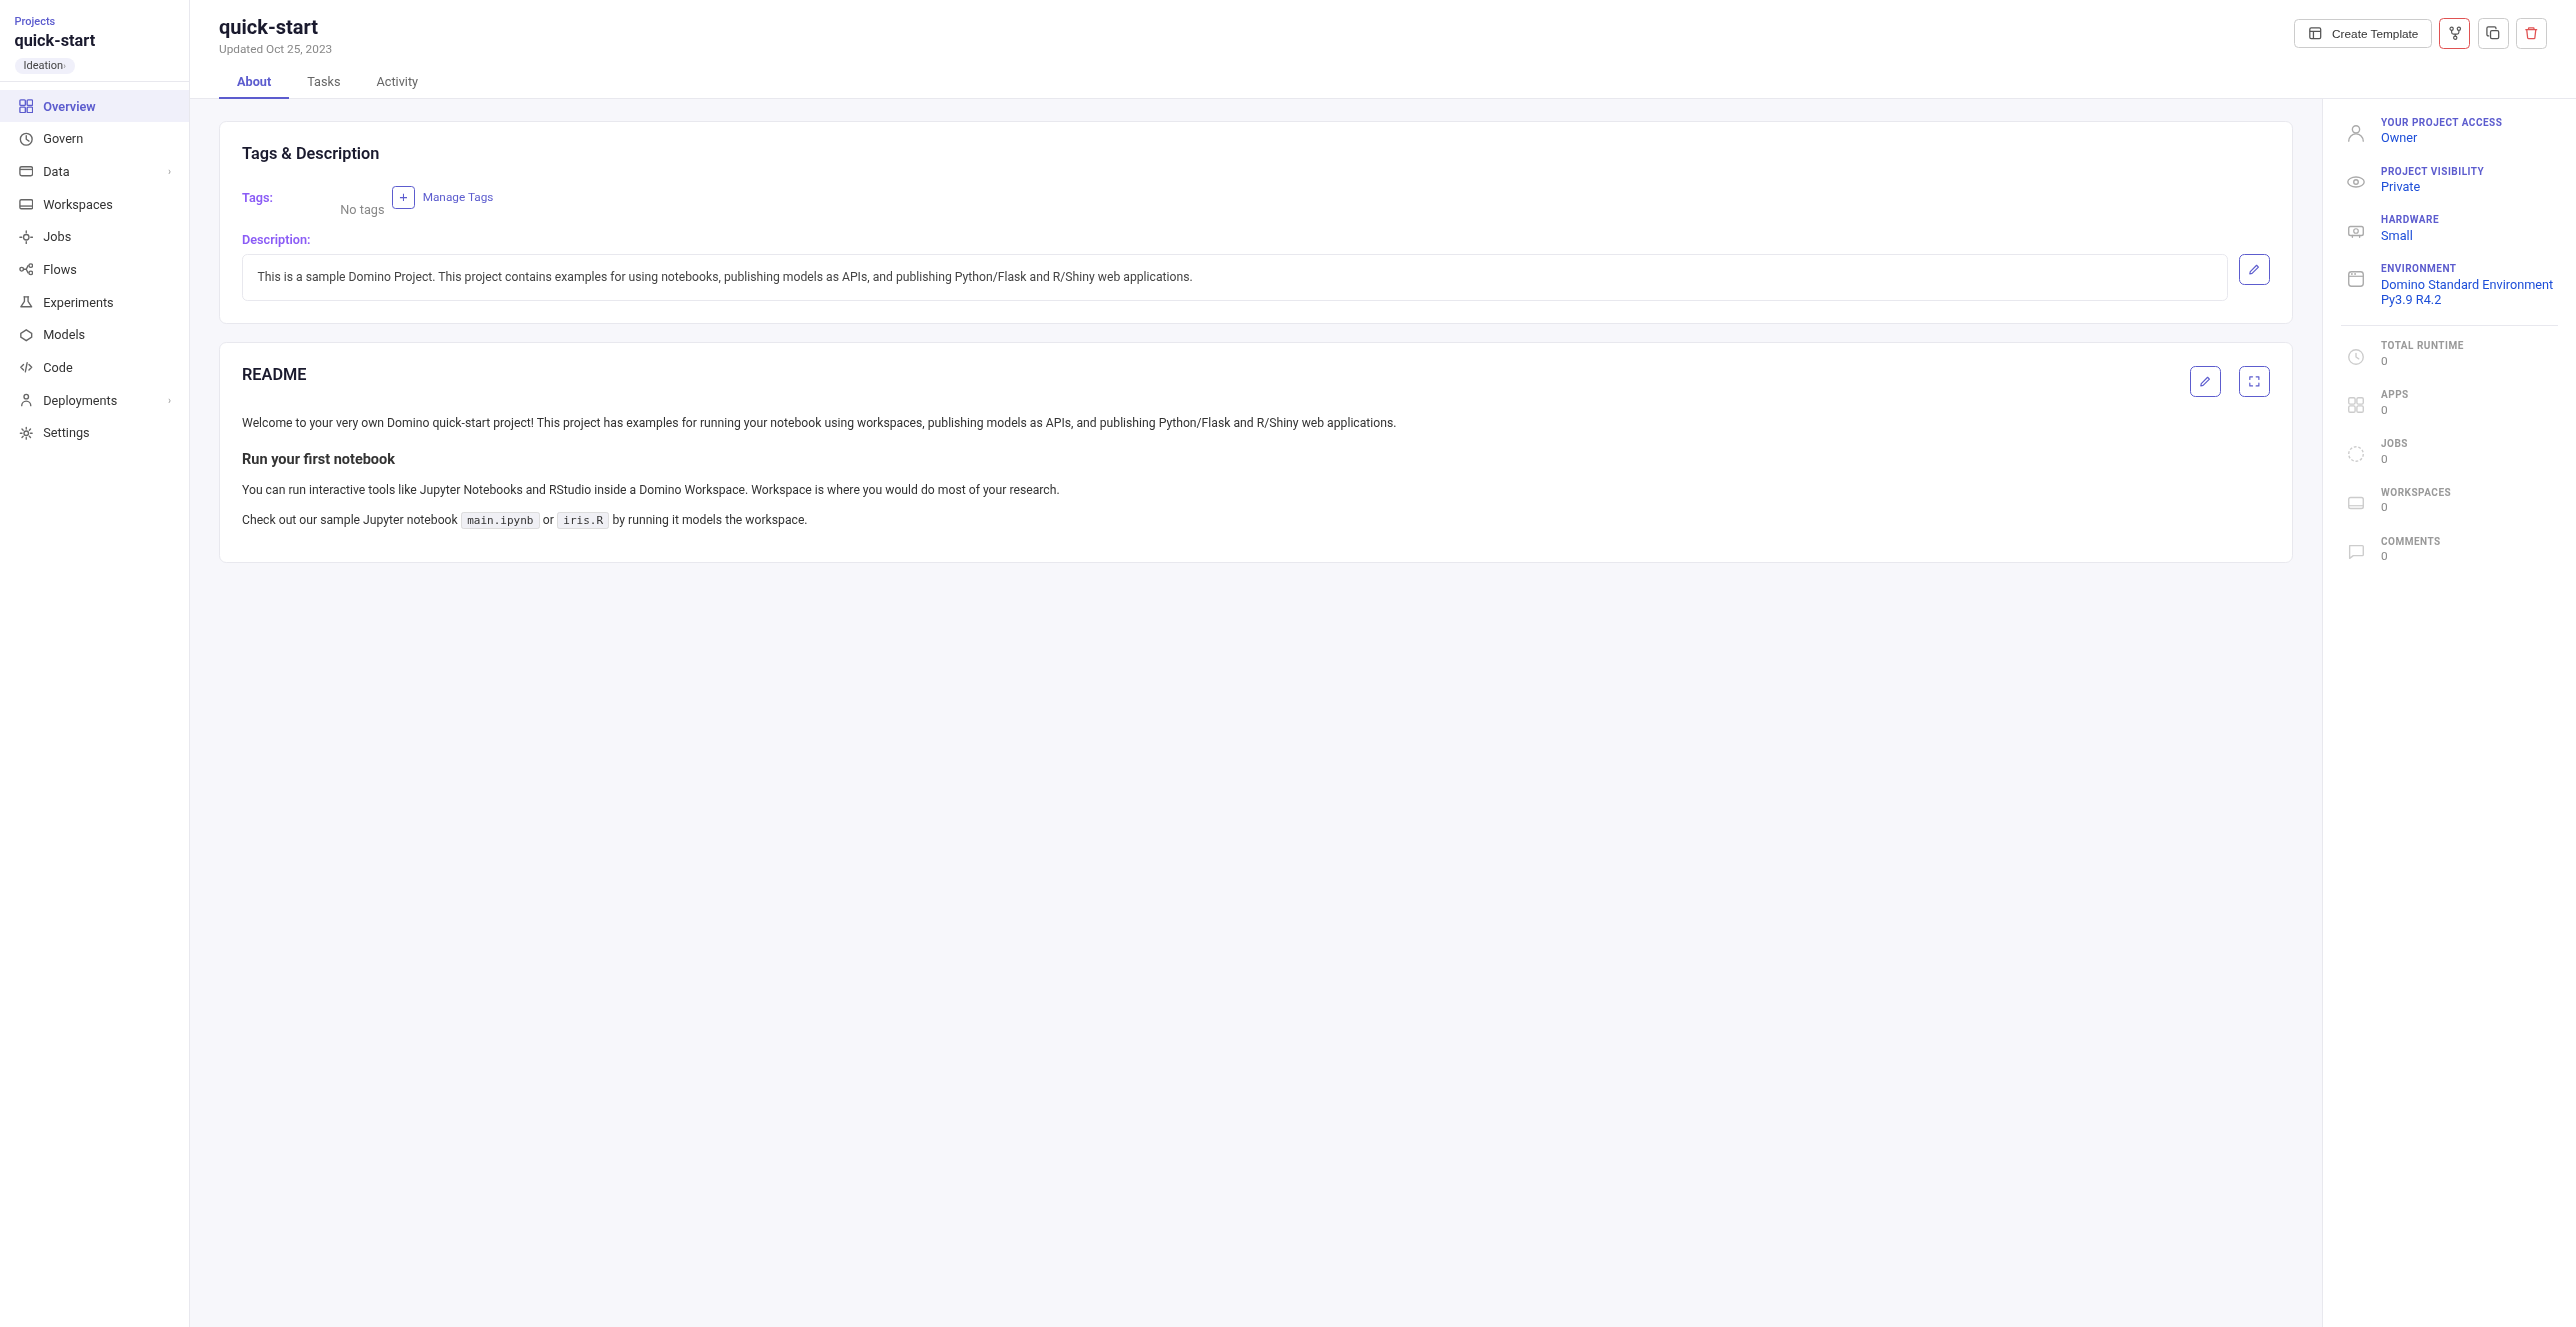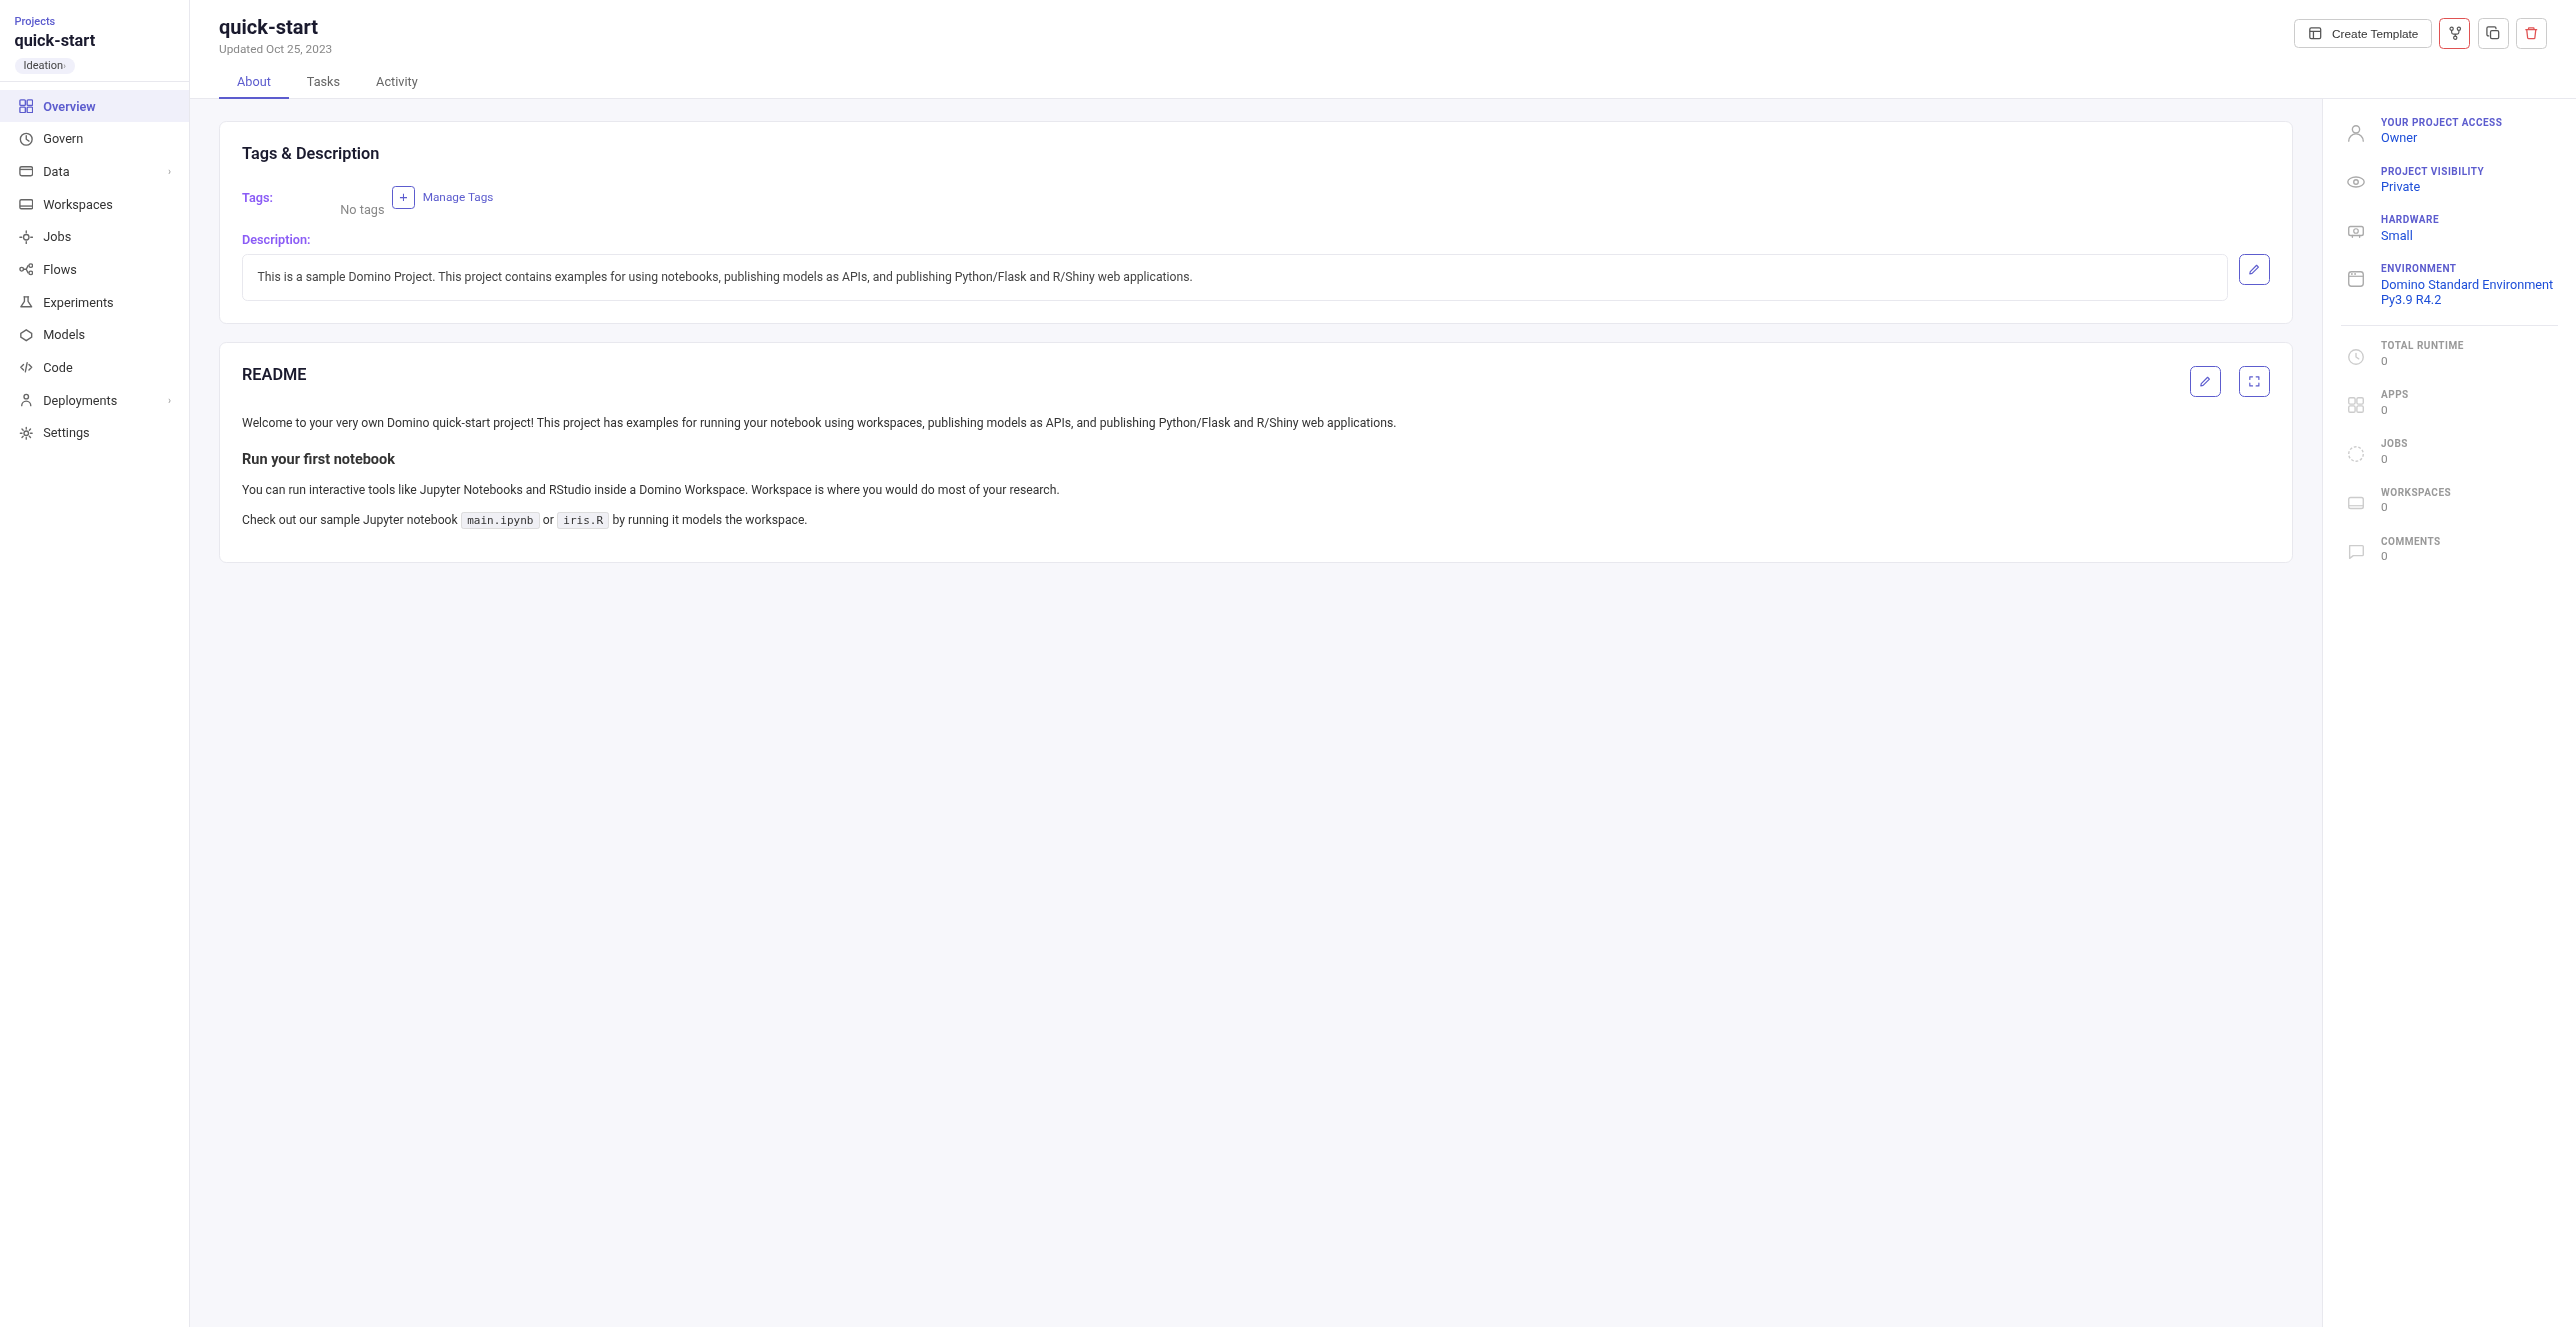--- a/index.html
+++ b/index.html
@@ -31,21 +31,21 @@
     .header-updated { font-size: 11.8px; color: #888; }
     .header-actions { display: flex; align-items: center; gap: 7.3px; margin-top: 3.6px; }
     .btn-create-template { display: flex; align-items: center; gap: 10px; border: 0.9px solid #ccc; background: #fff; padding: 6.3px 12.7px; border-radius: 4.5px; font-size: 11.8px; color: #333; cursor: pointer; }
     .btn-icon { width: 31px; height: 31px; border: 0.9px solid #ccc; background: #fff; border-radius: 4.5px; display: flex; align-items: center; justify-content: center; cursor: pointer; font-size: 14.5px; color: #555; }
     .btn-icon.active-border { border: 1.8px solid #e05252; }
     .btn-icon.delete { color: #e05252; border: 0.9px solid #ccc; }
 
     
     .tabs { display: flex; gap: 0; }
     .tab { padding: 7.3px 18px; font-size: 12.7px; color: #666; cursor: pointer; border-bottom: 2.7px solid transparent; margin-bottom: -0.9px; }
-    .tab.active { color: #5c5cce; font-weight: 400; border-bottom: 2.7px solid #5c5cce; text-align: center; }
+    .tab.active { color: #5c5cce; font-weight: 700; border-bottom: 2.7px solid #5c5cce; text-align: center; }
 
     
     .body { flex: 1; display: flex; overflow: hidden; }
     .content-area { flex: 1; overflow-y: auto; padding: 22px 29px; }
 
     
     .card { background: #fff; border: 0.9px solid #e8e8ee; border-radius: 7.3px; padding: 22px; margin-bottom: 18px; }
     .card-title { font-size: 16.3px; font-weight: 600; color: #1a1a2e; margin-bottom: 14.5px; }
 
     

